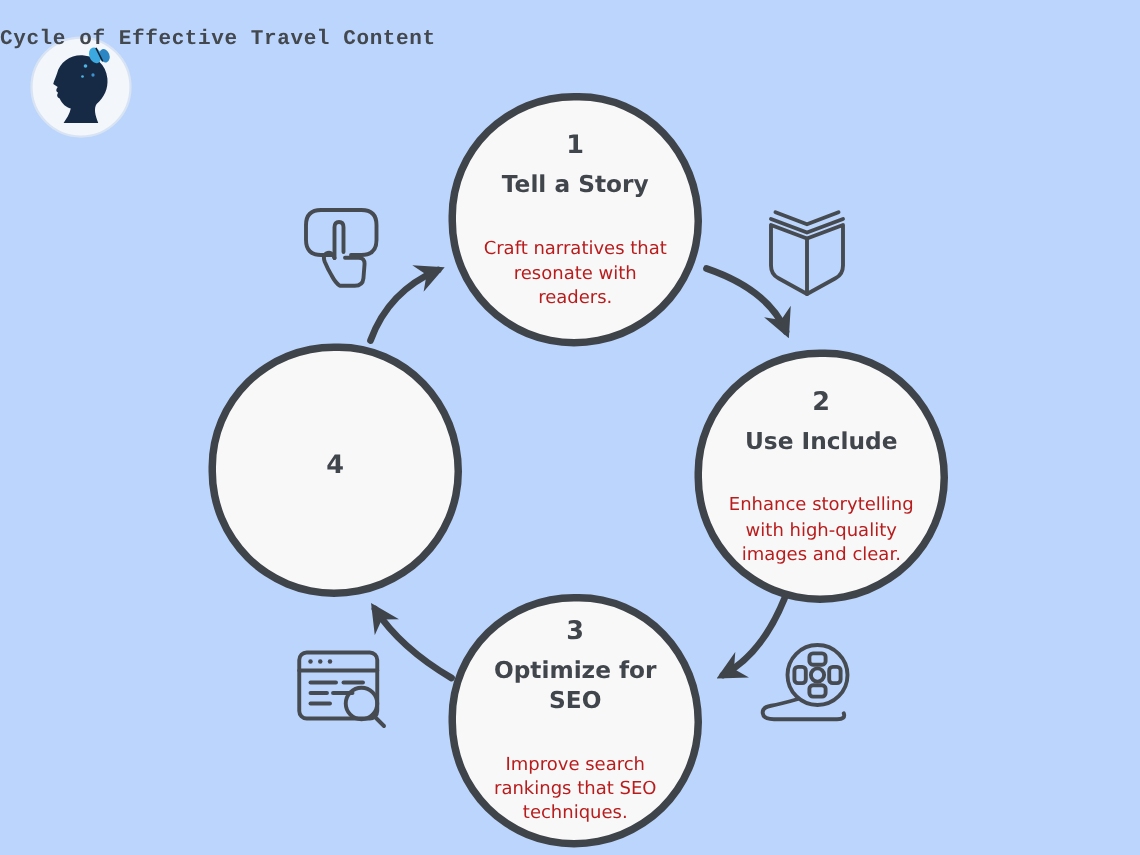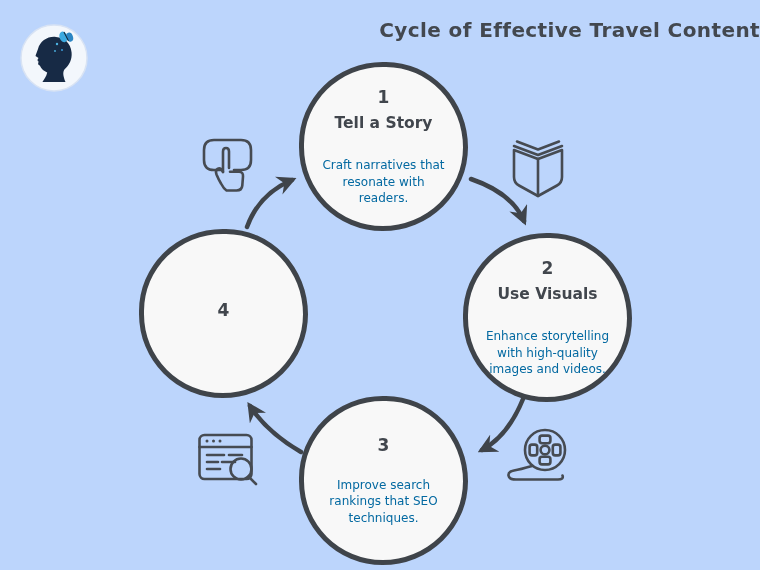--- a/index.html
+++ b/index.html
@@ -8,42 +8,43 @@
     background:#bcd5fc;
   }
   .canvas{
     position:relative;
     width:760px;height:570px;
     background:#bcd5fc;
     overflow:hidden;
   }
   .page-title{
     position:absolute;top:18px;left:0;width:100%;
-    text-align:right;
-    font-size:20px;font-weight:bold;letter-spacing:.4px;
+    text-align:left;
+    font-size:14px;font-weight:bold;letter-spacing:.4px;
     color:#43484f;
+    font-family:Liberation Mono, monospace;
   }
   .logo{
     position:absolute;left:20px;top:24px;width:68px;height:68px;
   }
   .node{
     position:absolute;
     width:169px;height:169px;
     box-sizing:border-box;
     background:#f8f8f8;
     border:5px solid #3f444a;
     border-radius:50% 49% 51% 50% / 49% 51% 50% 50%;
     display:flex;flex-direction:column;align-items:center;justify-content:center;
     text-align:center;
     color:#41464d;
     padding:6px 14px;
   }
   .node .num{font-size:17px;font-weight:bold;margin-bottom:7px;}
   .node .stitle{font-size:15.5px;font-weight:bold;line-height:1.25;max-width:132px;margin-bottom:9px;}
-  .node .sdesc{font-size:12px;line-height:1.35;max-width:138px;color:#0369a1;margin-top:15px;}
+  .node .sdesc{font-size:12px;line-height:1.35;max-width:138px;color:#b91c1c;margin-top:15px;}
   .node1{left:299px;top:62px;}
   .node2{left:463px;top:233px;}
   .node3{left:299px;top:396px;}
   .node4{left:139px;top:229px;}
   .arrows{position:absolute;left:0;top:0;pointer-events:none;}
   .side-icon{position:absolute;}
   svg .ink{stroke:#464b52;fill:none;stroke-width:2.6;stroke-linecap:round;stroke-linejoin:round;}
 </style>
 </head>
 <body>
@@ -93,26 +94,27 @@
   </svg>
 
   <div class="node node1">
     <div class="num">1</div>
     <div class="stitle">Tell a Story</div>
     <div class="sdesc">Craft narratives that resonate with readers.</div>
   </div>
 
   <div class="node node2">
     <div class="num">2</div>
-    <div class="stitle">Use Visuals</div>
-    <div class="sdesc">Enhance storytelling with high-quality images and videos.</div>
+    <div class="stitle">Use Include</div>
+    <div class="sdesc">Enhance storytelling with high-quality images and clear.</div>
   </div>
 
   <div class="node node3">
     <div class="num">3</div>
+    <div class="stitle">Optimize for SEO</div>
     <div class="sdesc">Improve search rankings that SEO techniques.</div>
   </div>
 
   <div class="node node4">
     <div class="num">4</div>
   </div>
 
   <svg class="side-icon" style="left:201px;top:137px;" width="54" height="58" viewBox="0 0 54 58">
     <path class="ink" d="M21 33 H13 Q3 33 3 23 V13 Q3 3 13 3 H40 Q50 3 50 13 V23 Q50 33 40 33 H33"></path>
     <path class="ink" d="M22 35 V14.5 Q22 11 25 11 Q28 11 28 14.5 V31"></path>

